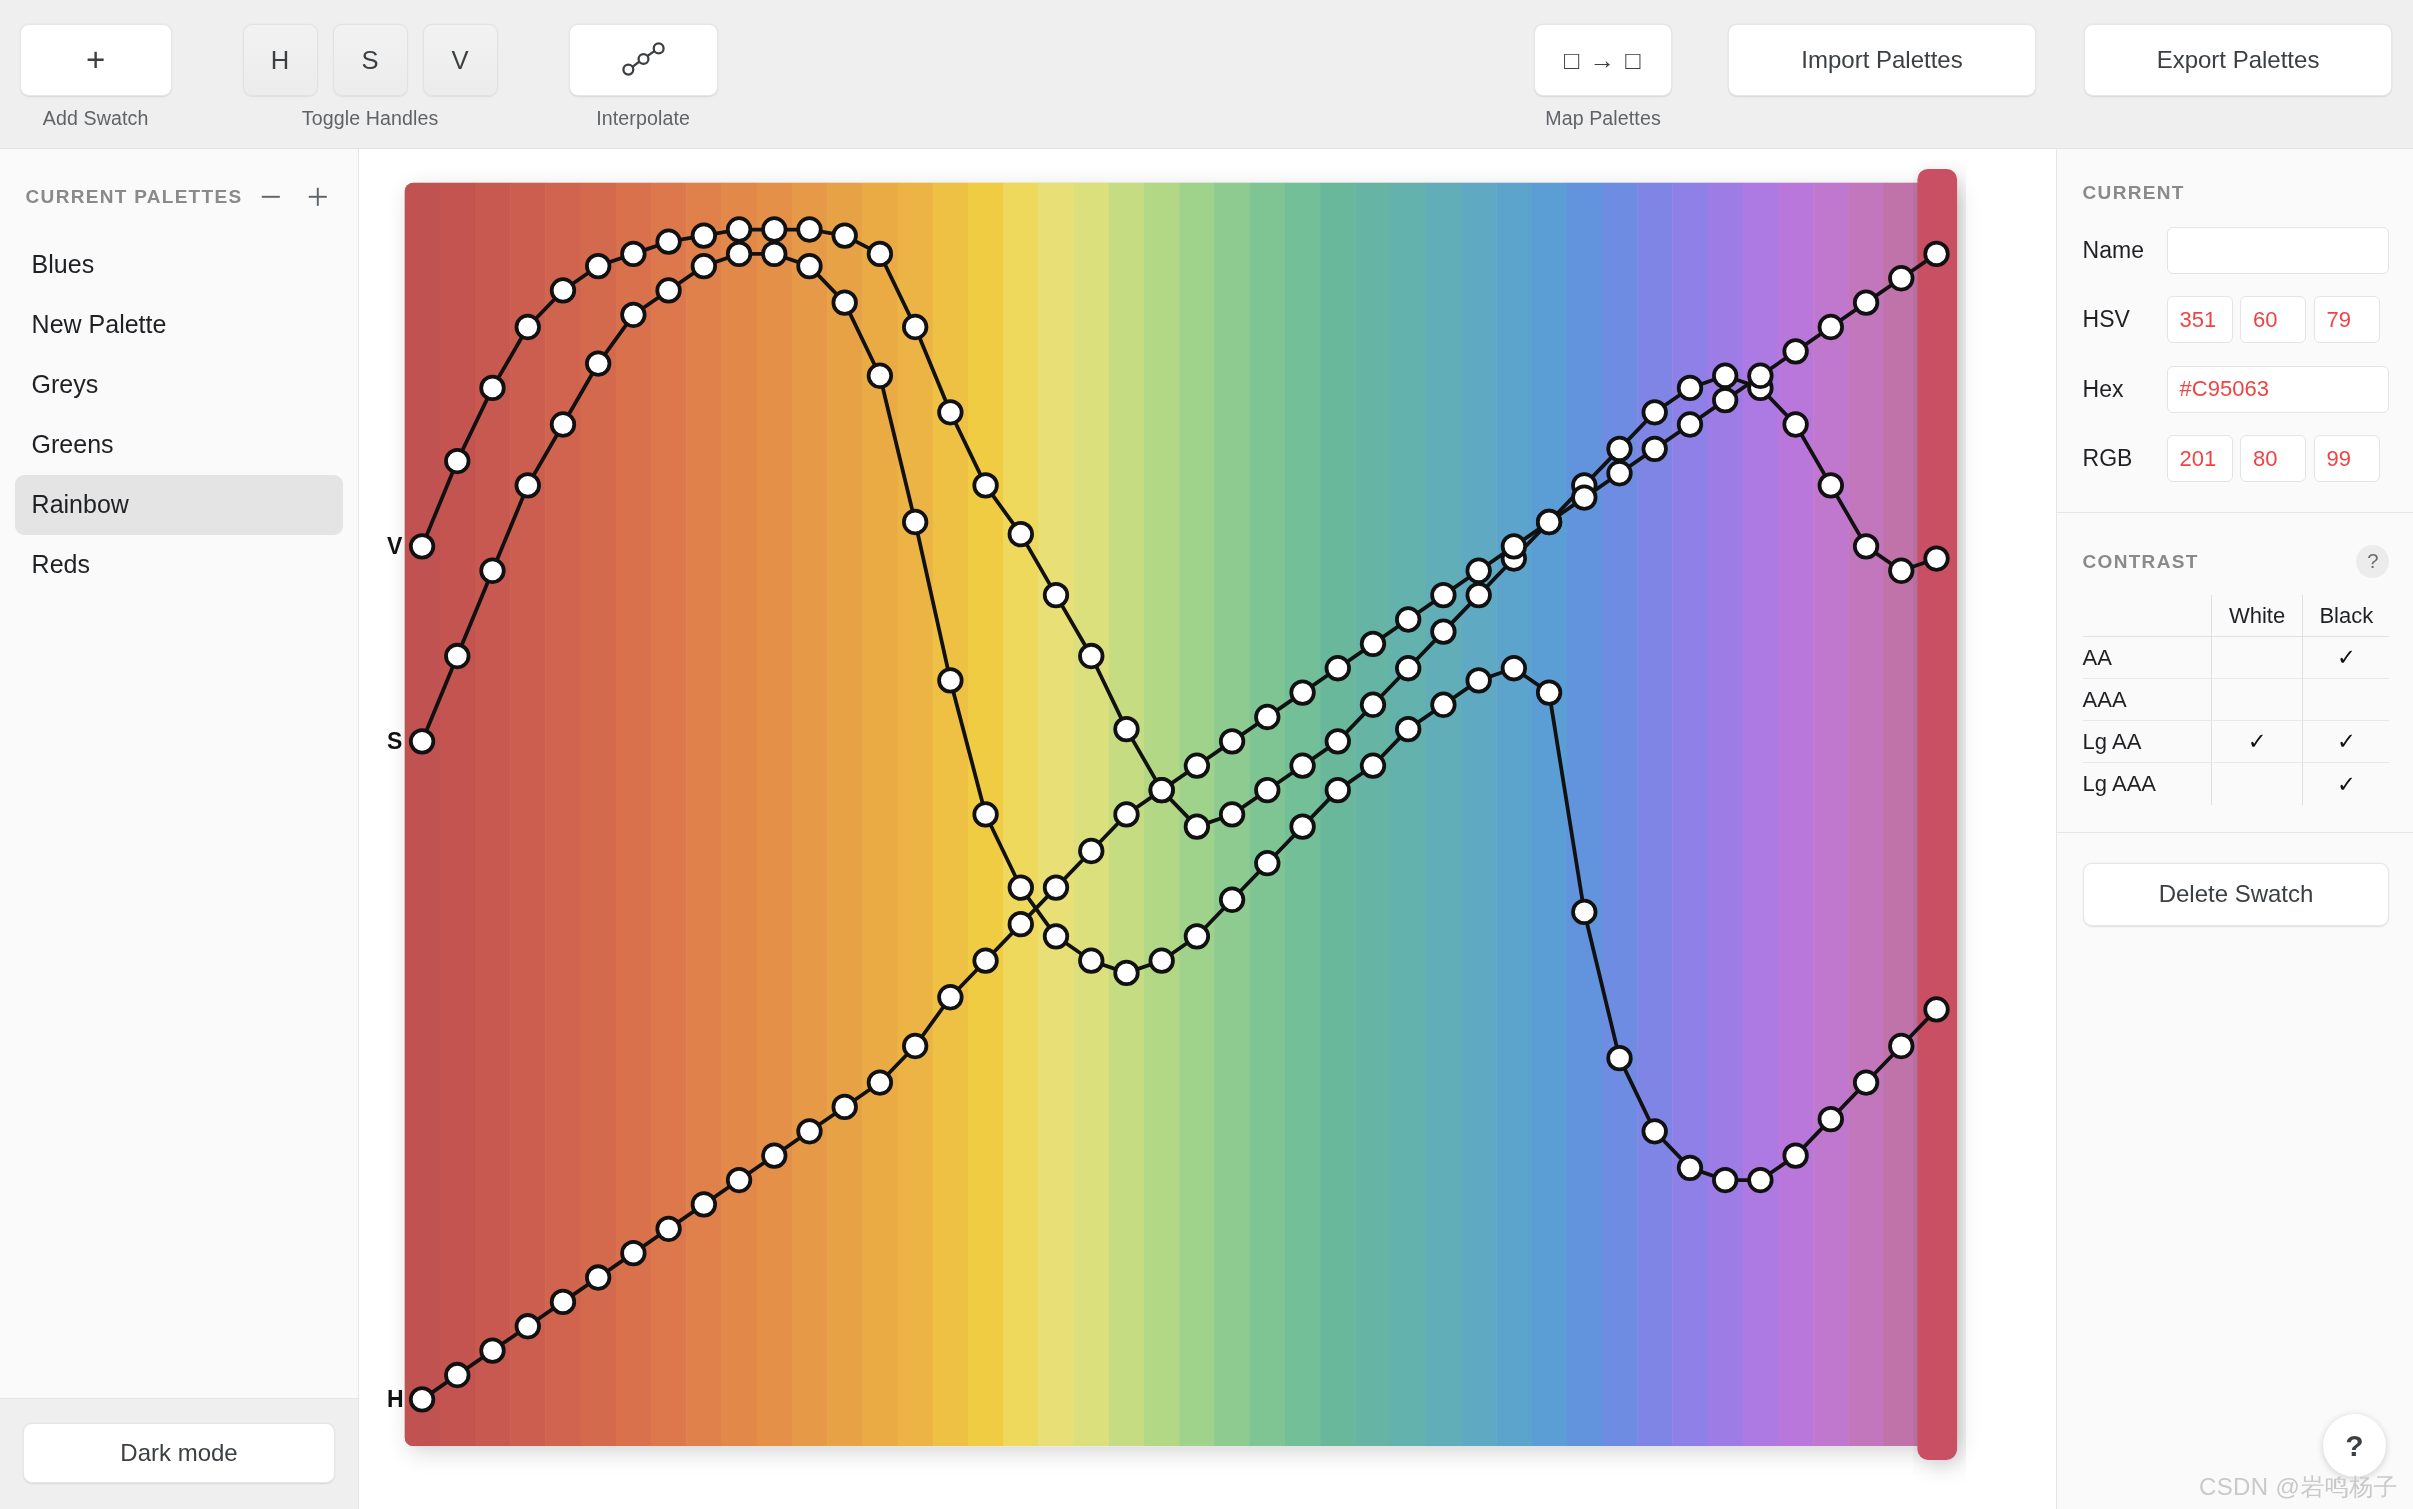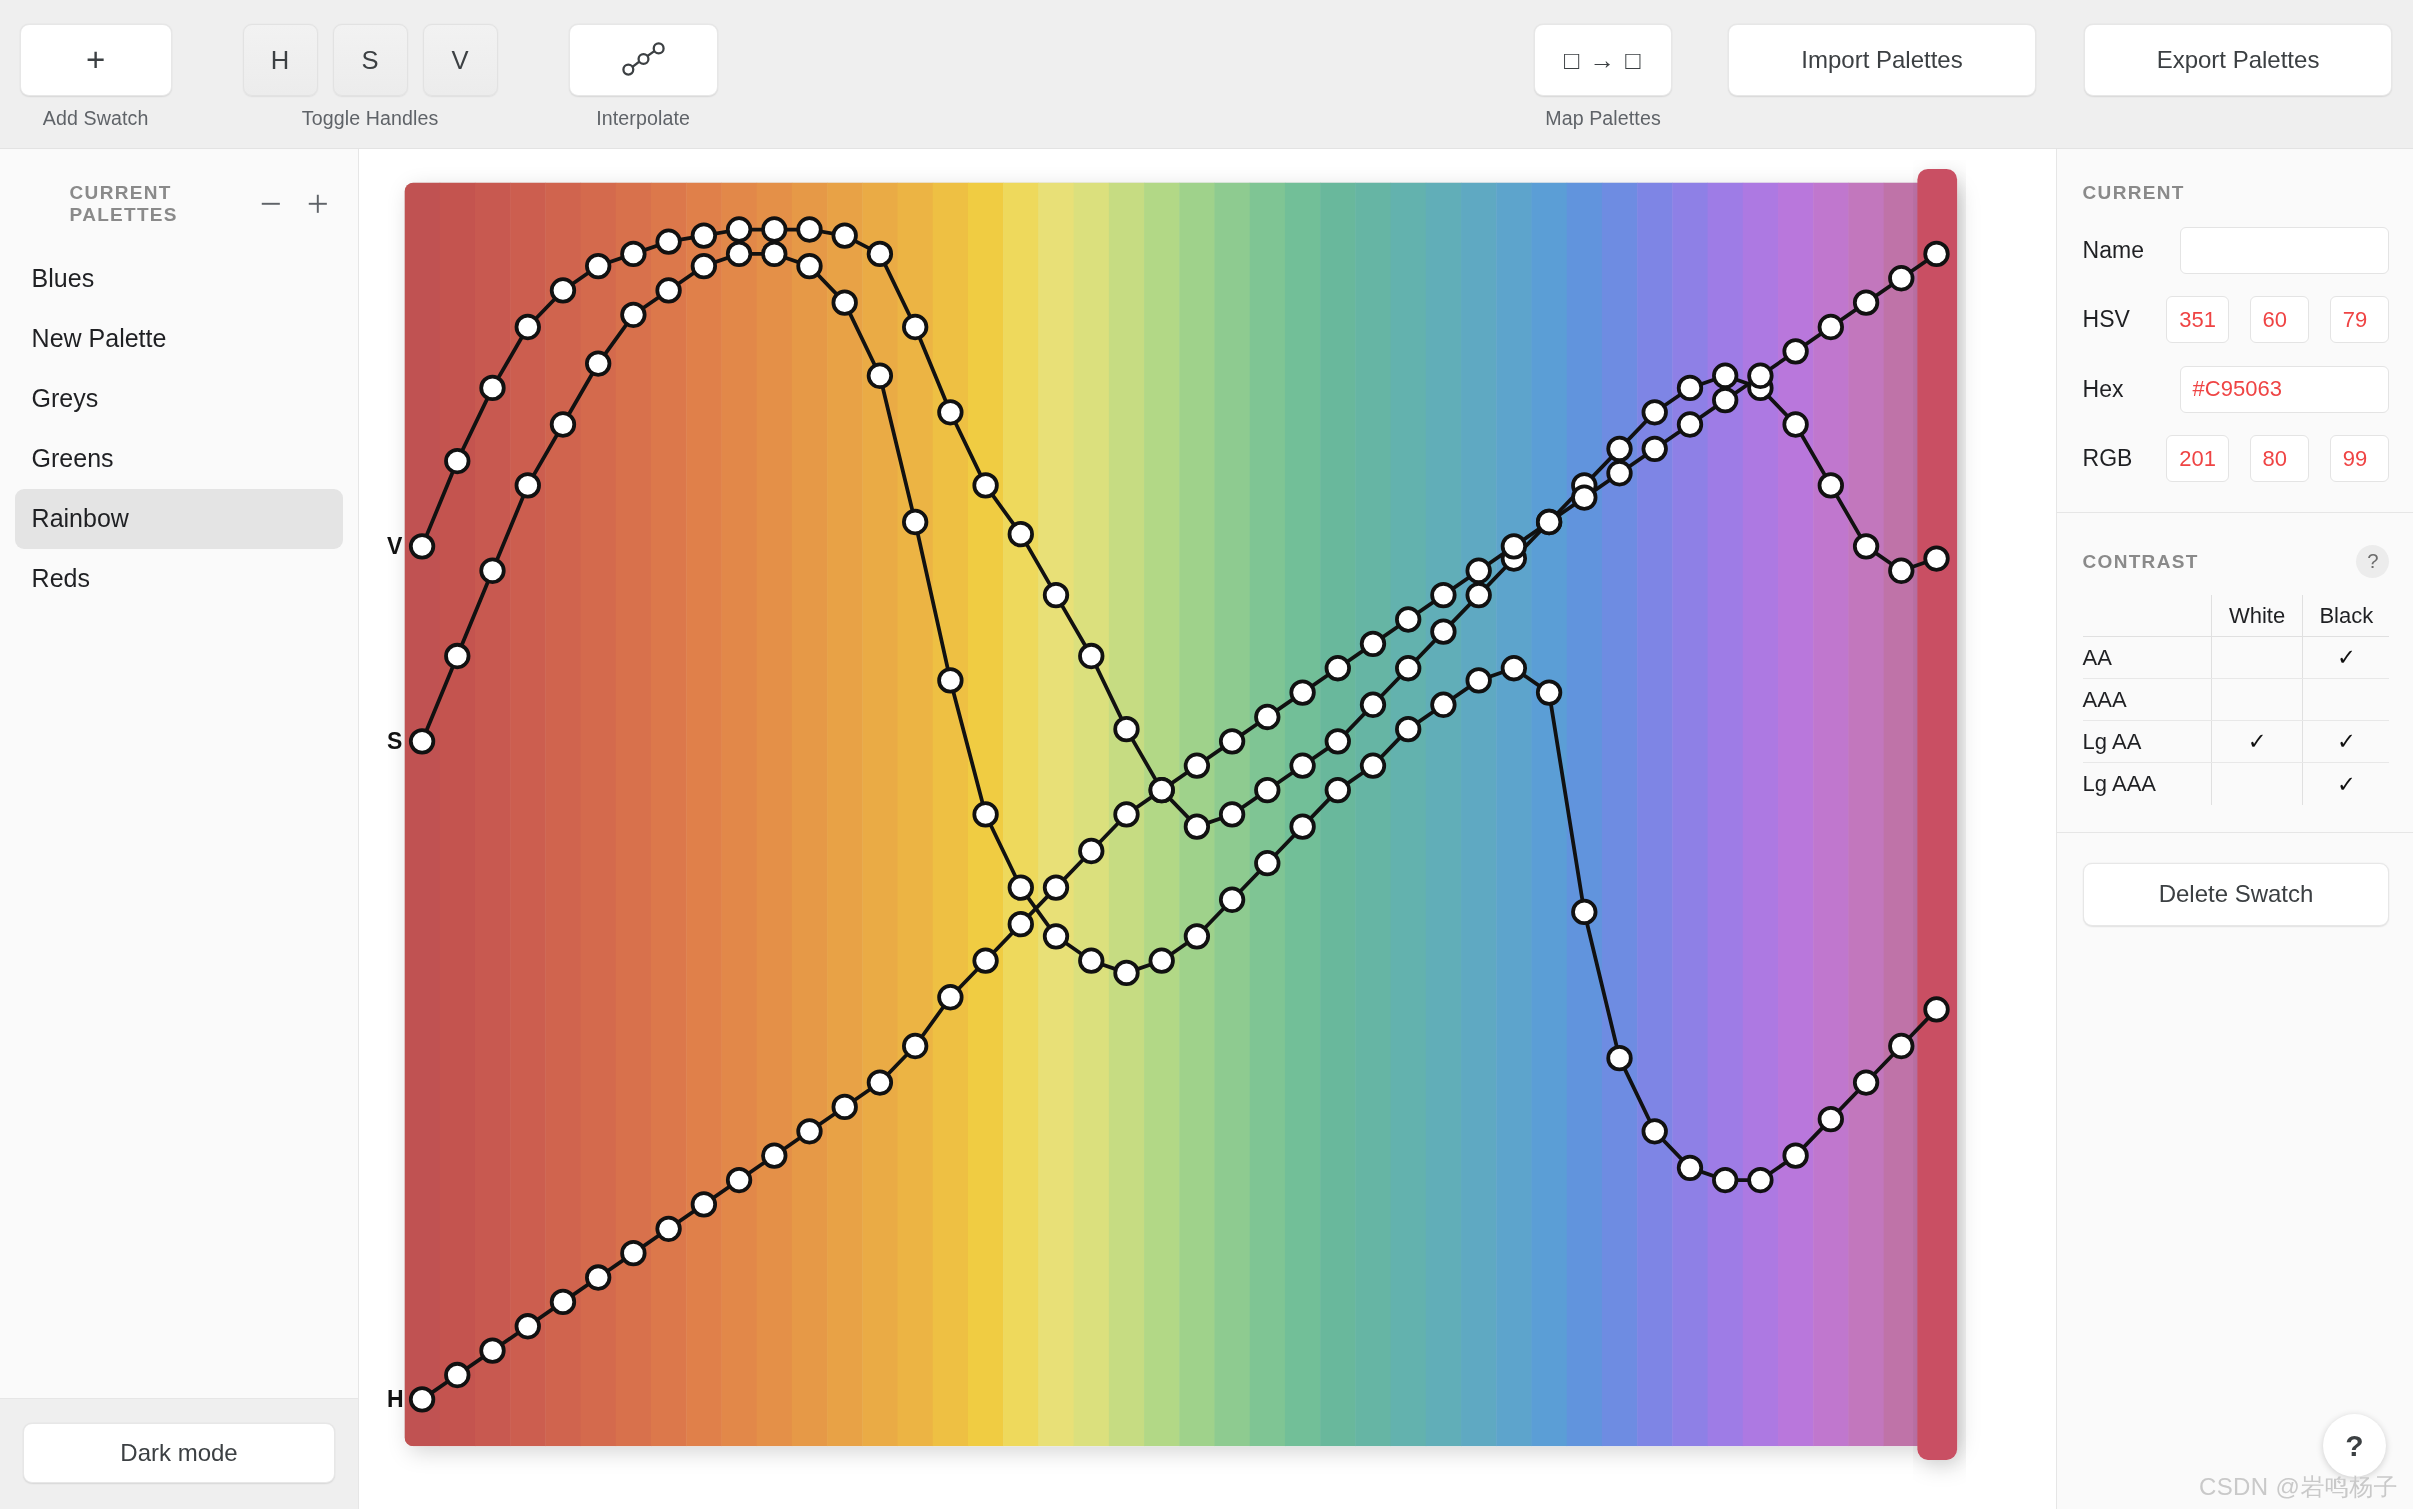--- a/index.html
+++ b/index.html
@@ -59,21 +59,20 @@
   
   .sidebar {
     width: 359px; flex: 0 0 359px;
     background: #fafafa;
     border-right: 0.8px solid #e6e6e6;
     display: flex; flex-direction: column;
   }
   .sb-header {
     display: flex; align-items: center;
     padding: 33px 25.6px 12px 25.6px;
-    margin-left: 44px;
   }
   .sb-title {
     font-size: 19px; font-weight: 700; color: #8a8a8a;
     letter-spacing: 1.3px;
   }
   .sb-actions { margin-left: auto; display: flex; gap: 16.6px; align-items: center; }
   .sb-icon { width: 30px; height: 30px; display:flex; align-items:center; justify-content:center;
              color:#5f6368; cursor:pointer; }
   .sb-icon svg { display: block; }
   .sb-list { padding: 10.5px 15px 0 15px; }
@@ -108,21 +107,21 @@
   .rpanel {
     width: 359px; flex: 0 0 359px;
     background:#fafafa; border-left:0.8px solid #e6e6e6;
     display:flex; flex-direction:column;
     position: relative;
   }
   .rp-section-title {
     font-size: 19px; font-weight:700; color:#8a8a8a; letter-spacing:1.3px;
   }
   .rp-swatch { padding: 33px 25.6px 30px 25.6px; border-bottom:0.8px solid #e6e6e6; }
-  .field-row { display:flex; align-items:center; margin-top: 22.6px; gap: 13px; }
+  .field-row { display:flex; align-items:center; margin-top: 22.6px; gap: 0; }
   .field-label { width: 84px; font-size: 23px; color:#1f2023; }
   .inp {
     background:#fff; border:0.8px solid #e4e4e4; border-radius:6px;
     height: 47px; font-size: 22px; color:#ef4444;
     display:flex; align-items:center; padding: 0 12px;
     font-family:"Liberation Sans", sans-serif;
   }
   .inp-full { flex: 1 1 auto; }
   .inp-third { width: 66px; margin-right: 7.5px; }
   .inp-third:last-child { margin-right: 0; }

